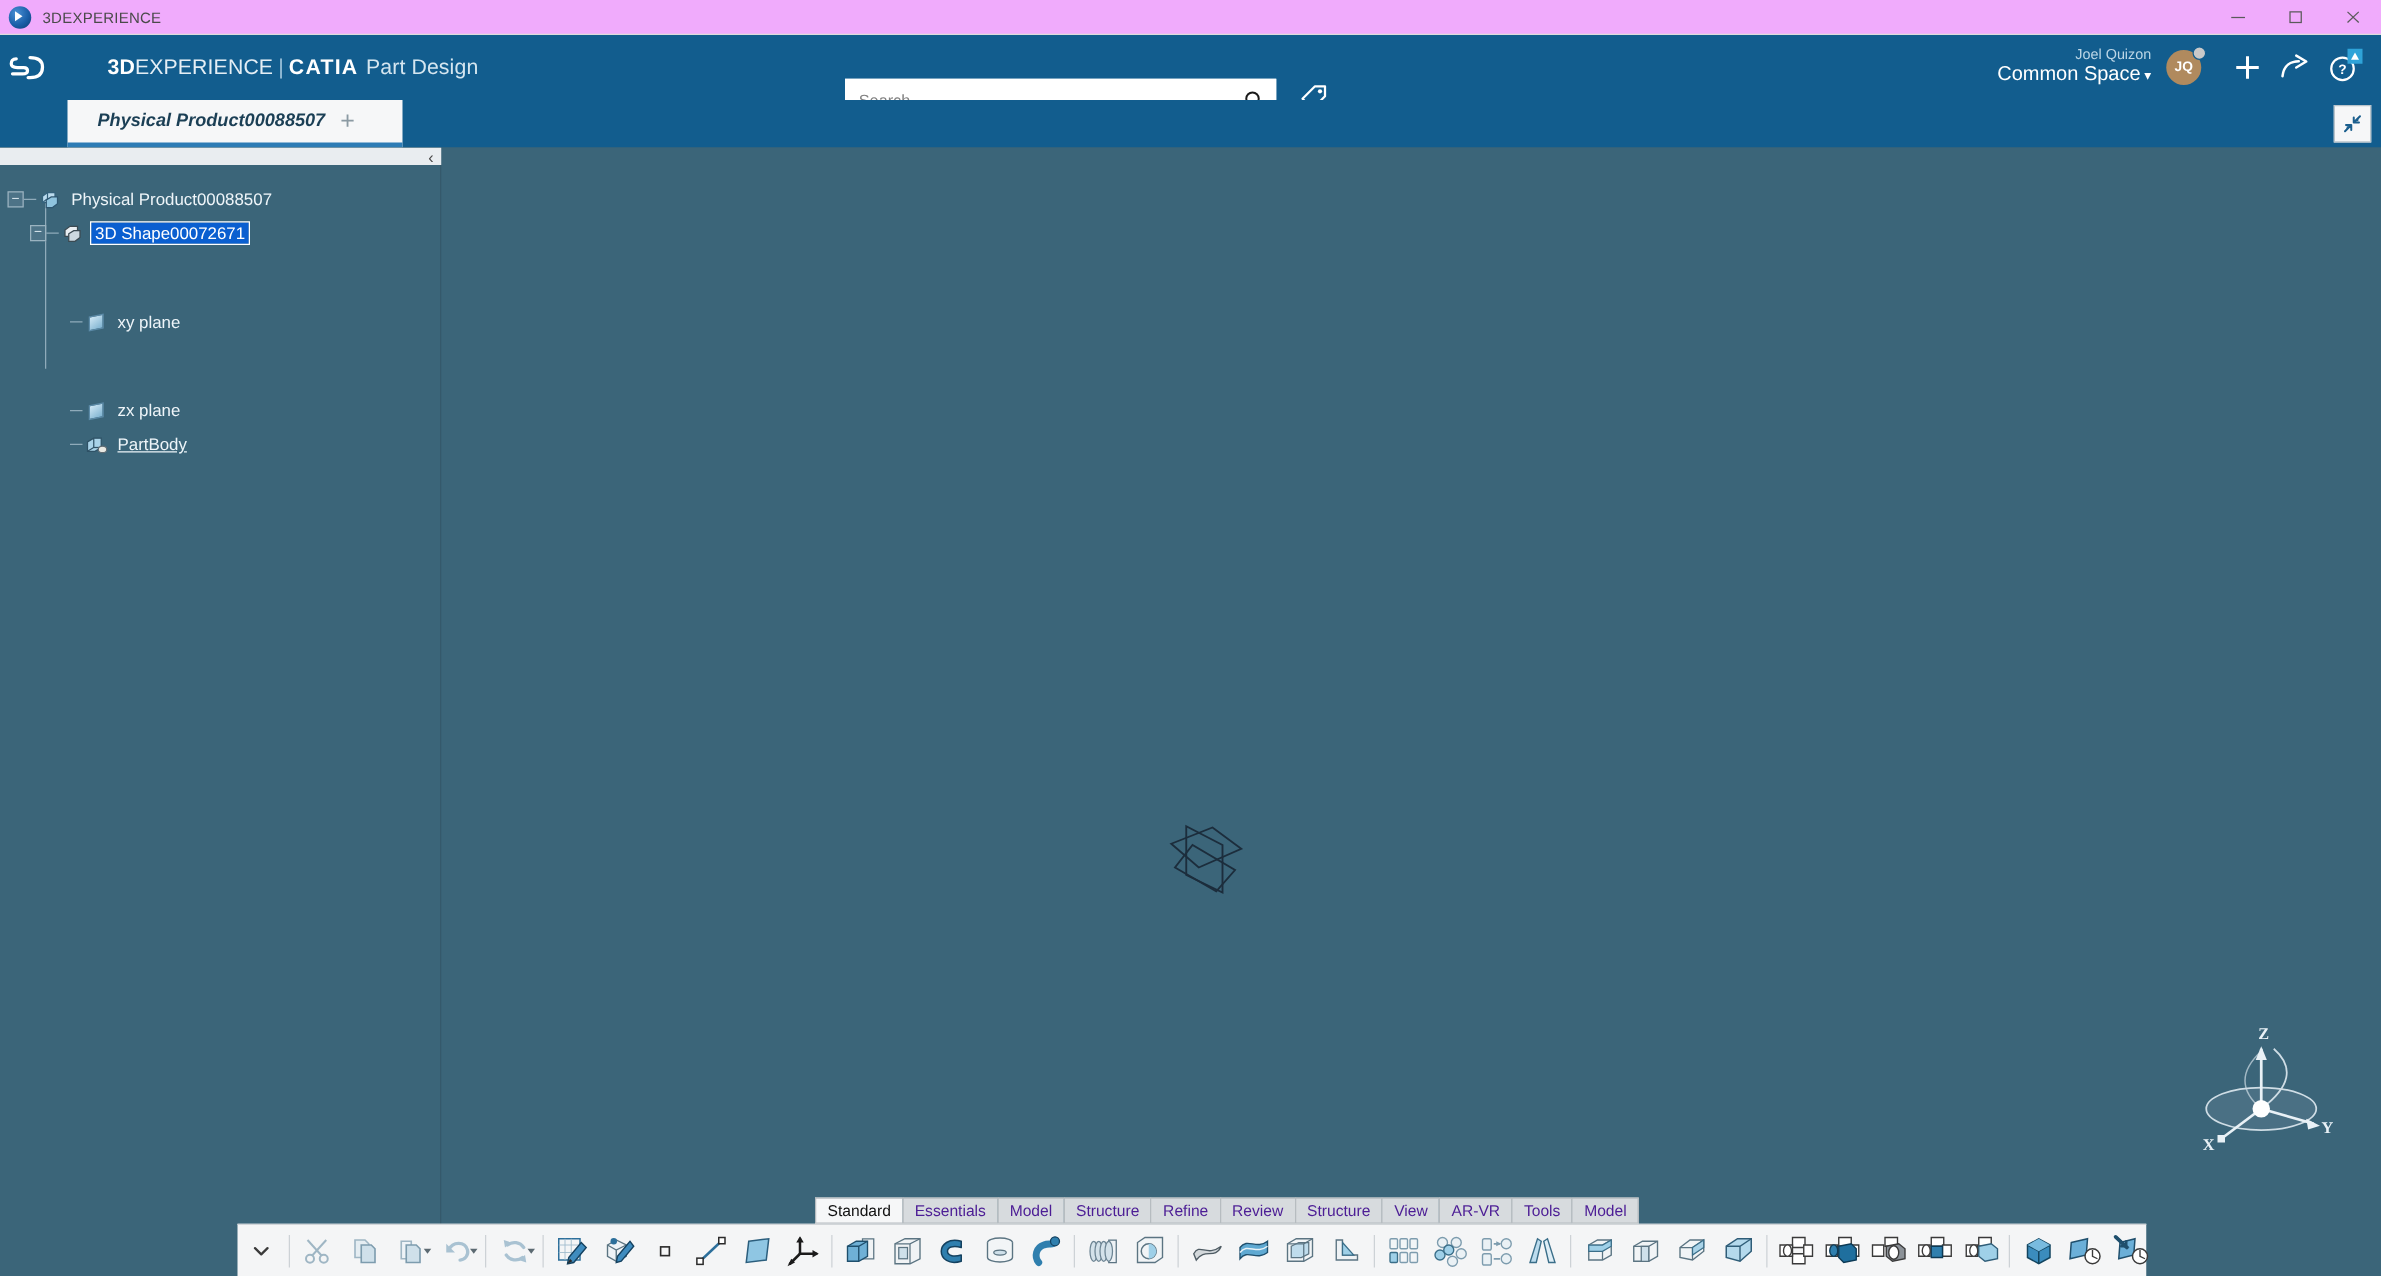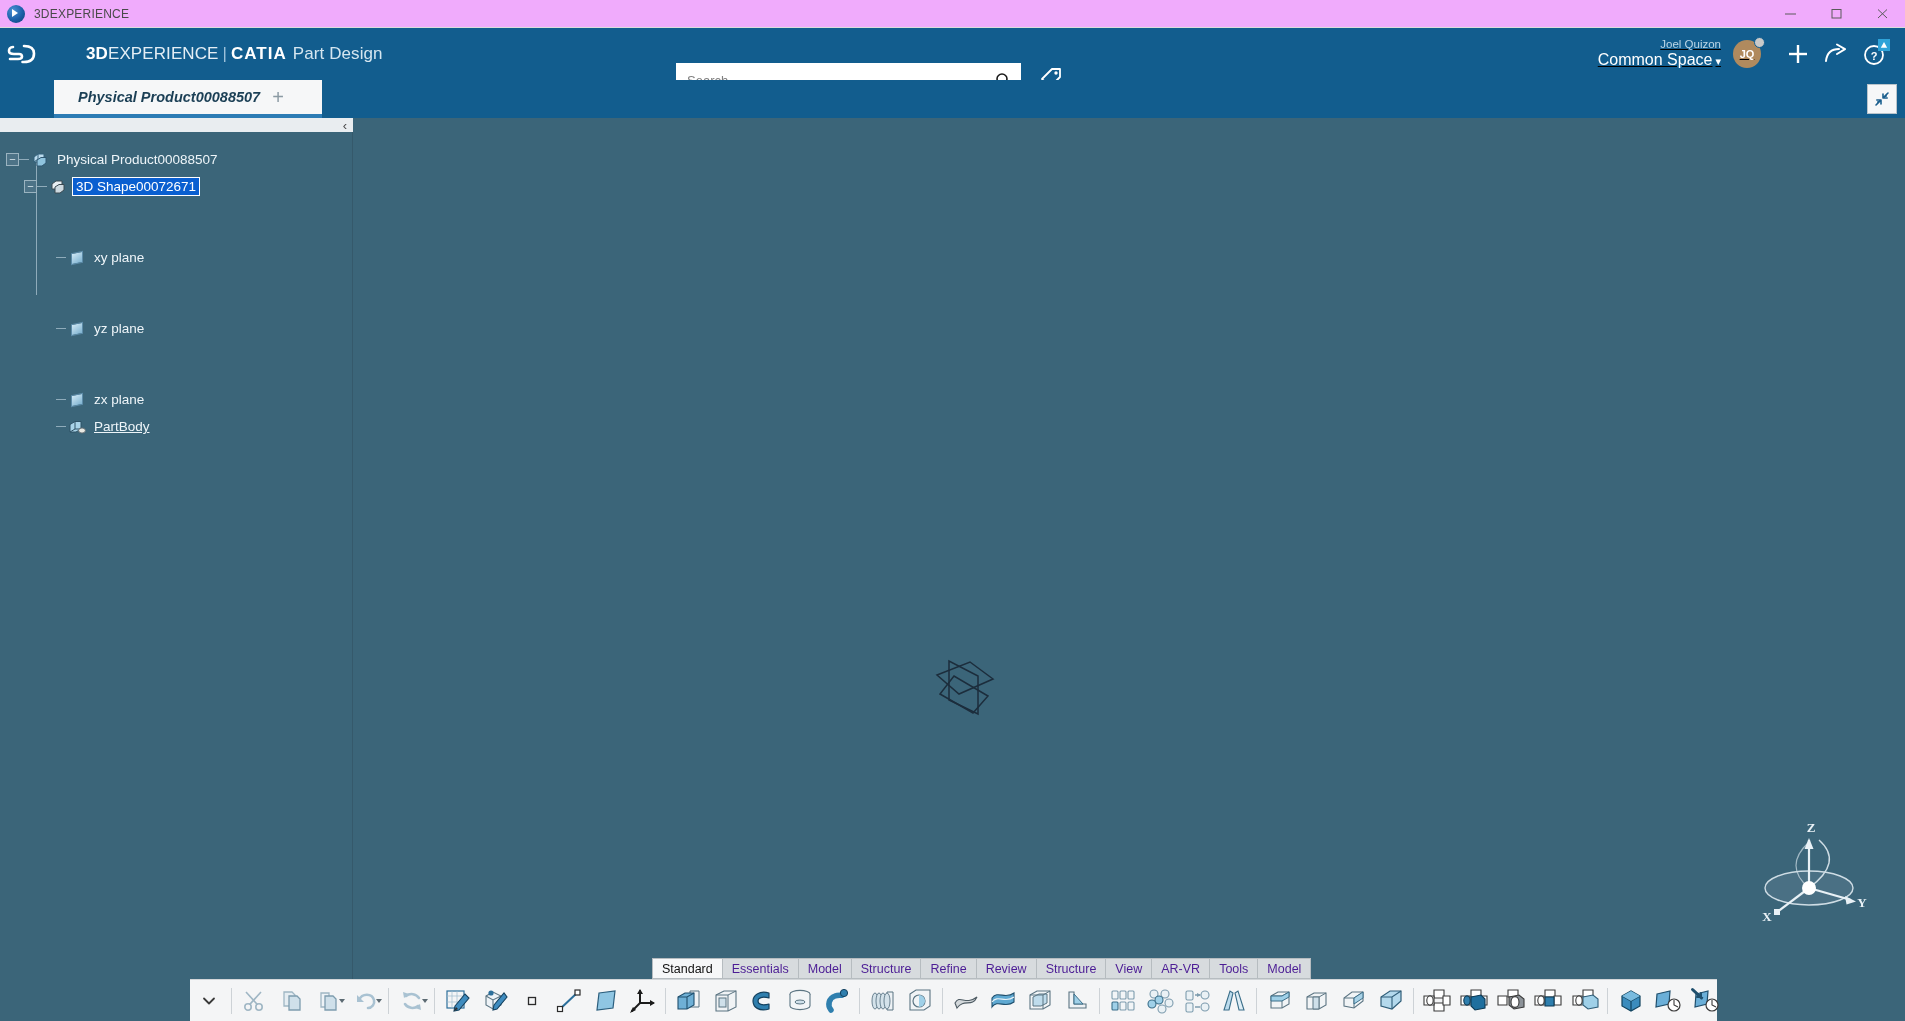--- a/index.html
+++ b/index.html
@@ -77,21 +77,21 @@
     font-size: 13px; color: #333; padding: 0 10px;
     font-family: "Liberation Sans", sans-serif;
     background: transparent;
   }
   .searchbox input::placeholder { color: #808080; }
   .search-ico { width: 34px; display:flex; align-items:center; justify-content:center; }
   .tag-ico { margin-left: 18px; }
 
   .hdr-right {
     margin-left: auto; display: flex; align-items: center;
-    padding-right: 14px; gap: 0; text-decoration: underline;
+    padding-right: 14px; gap: 0;
   }
   .hdr-user { text-align: right; margin-right: 12px; line-height: 1.15; }
   .hdr-user .uname { font-size: 11.5px; color: #bcd6e6; display:block; }
   .hdr-user .uspace { font-size: 16px; color: #fff; display:block; white-space: nowrap; }
   .hdr-user .uspace .chev { font-size: 11px; margin-left: 3px; }
   .avatar {
     width: 28px; height: 28px; border-radius: 50%;
     background: #b08a5e; color: #fff;
     display:flex; align-items:center; justify-content:center;
     font-size: 11px; font-weight: bold; position: relative;
@@ -396,27 +396,20 @@
       </div>
 
       <div class="tnode indent2">
         <span class="hline"></span>
         <span class="tico">
             <span class="plane-ico"></span>
           </span>
         <span class="tlabel">xy plane</span>
       </div>
 
-      <div class="tnode indent2">
-        <span class="hline"></span>
-        <span class="tico">
-            <span class="plane-ico"></span>
-          </span>
-        <span class="tlabel">yz plane</span>
-      </div>
 
       <div class="tnode indent2">
         <span class="hline"></span>
         <span class="tico">
             <span class="plane-ico"></span>
           </span>
         <span class="tlabel">zx plane</span>
       </div>
 
       <div class="tnode indent3">

